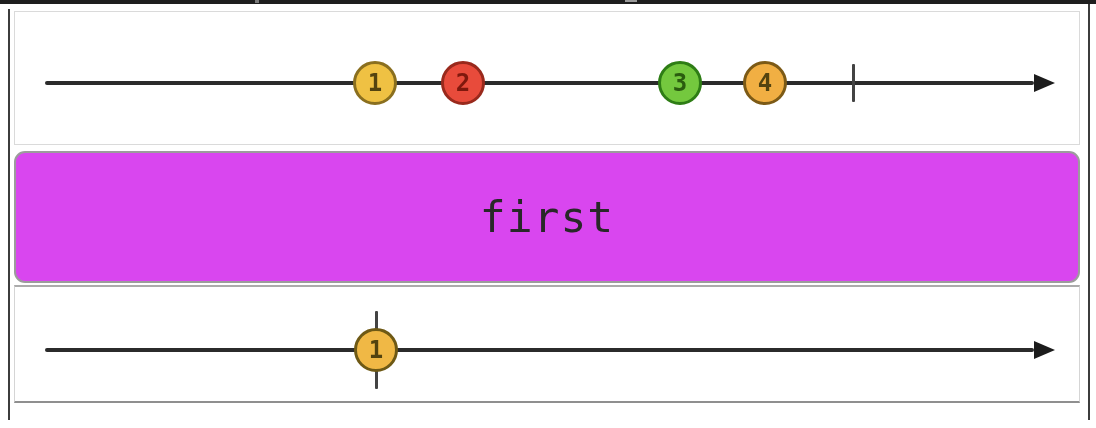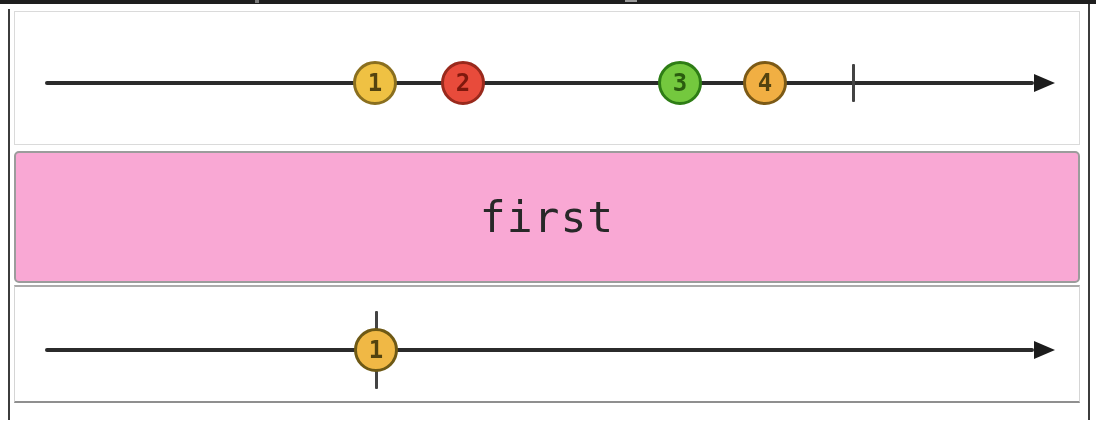--- a/index.html
+++ b/index.html
@@ -12,21 +12,21 @@
   .frame-bottom{position:absolute;left:0;top:419;width:1096px;height:4px;background:#1e1e1e;}
   .frame-left{position:absolute;left:8px;top:9px;width:2px;height:411px;background:#3c3c3c;}
   .frame-right{position:absolute;left:1088px;top:4px;width:2px;height:416px;background:#3c3c3c;}
   .artifact{position:absolute;background:#7a7a7a;}
 
   
   .panel{position:absolute;background:#ffffff;}
   .panel-source{left:14px;top:11px;width:1064px;height:132px;border:1px solid #dadada;}
   .panel-operator{
     left:14px;top:151px;width:1062px;height:128px;
-    border:2px solid #9c9c9c;border-radius:5px;background:#f9a8d4;
+    border:2px solid #9c9c9c;border-radius:11px;background:#d946ef;
     display:flex;align-items:center;justify-content:center;
   }
   .panel-result{
     left:14px;top:285px;width:1064px;height:114px;
     border-top:2px solid #ababab;border-bottom:2px solid #8f8f8f;
     border-left:1px solid #d5d5d5;border-right:1px solid #d5d5d5;
   }
   .operator-label{
     font:400 43px "DejaVu Sans Mono", monospace;color:#282828;letter-spacing:1px;
   }

